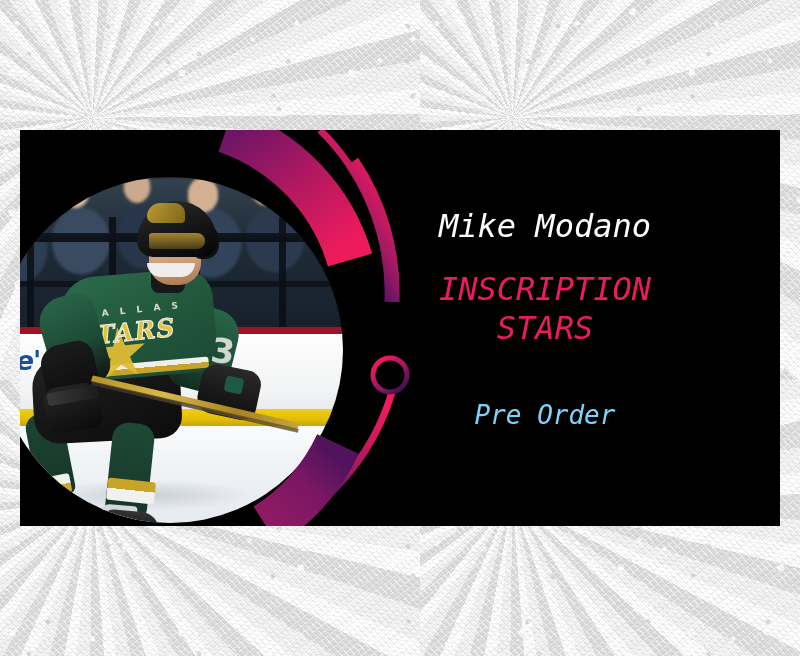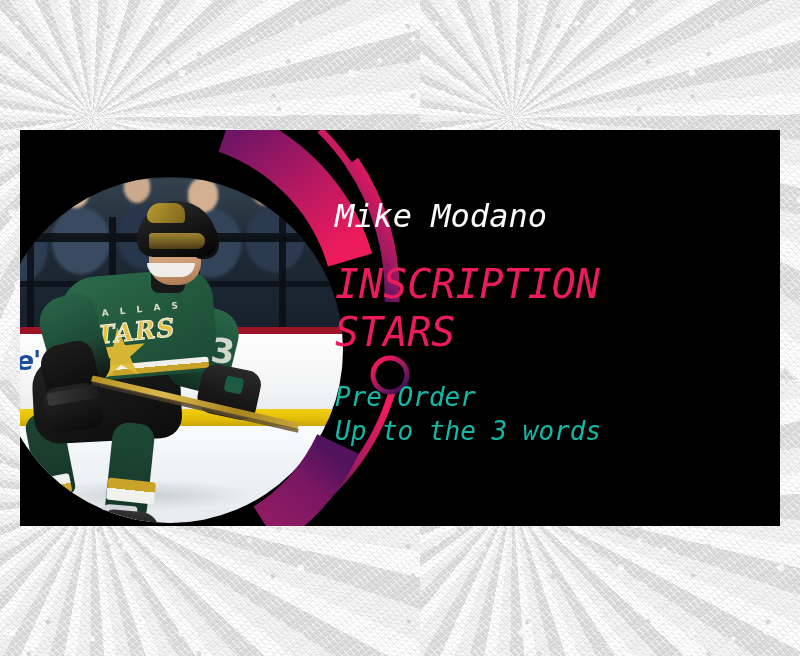--- a/index.html
+++ b/index.html
@@ -369,51 +369,51 @@
     position: absolute;
     left: 0; top: 0;
     width: 760px; height: 396px;
     pointer-events: none;
   }
 
   
   #ticket-text {
     position: absolute;
     right: 25px;
-    top: 70px;
+    top: 80px;
     width: 420px;
-    text-align: left;
+    text-align: center;
   }
   #player-name {
     font-family: "DejaVu Sans Mono", "Liberation Mono", monospace;
     font-style: italic;
     font-size: 32px;
     line-height: 1.05;
     color: #fdfdfd;
     letter-spacing: 0px;
     white-space: nowrap;
   }
   #inscription-heading {
     margin-top: 26px;
     font-family: "DejaVu Sans Mono", "Liberation Mono", monospace;
     font-style: italic;
-    font-size: 40px;
+    font-size: 32px;
     line-height: 1.22;
     color: #ec1b5c;
     letter-spacing: 0px;
     white-space: nowrap;
   }
   #inscription-heading .line2 { display: block; }
   #order-note {
-    margin-top: 24px;
+    margin-top: 51px;
     font-family: "DejaVu Sans Mono", "Liberation Mono", monospace;
     font-style: italic;
     font-size: 26px;
     line-height: 1.3;
-    color: #14b8a6;
+    color: #7dd3fc;
     white-space: nowrap;
   }
   #order-note .note-line { display: block; }
 </style>
 </head>
 <body>
 
 <div id="page-backdrop"></div>
 
 <div id="ticket-card">
@@ -521,17 +521,16 @@
   <div id="ticket-text">
     <div id="player-name">Mike Modano</div>
 
     <div id="inscription-heading">
       <span class="line1">INSCRIPTION</span>
       <span class="line2">STARS</span>
     </div>
 
     <div id="order-note">
       <span class="note-line">Pre Order</span>
-      <span class="note-line">Up to the 3 words</span>
     </div>
   </div>
 
 </div>
 
 </body></html>

